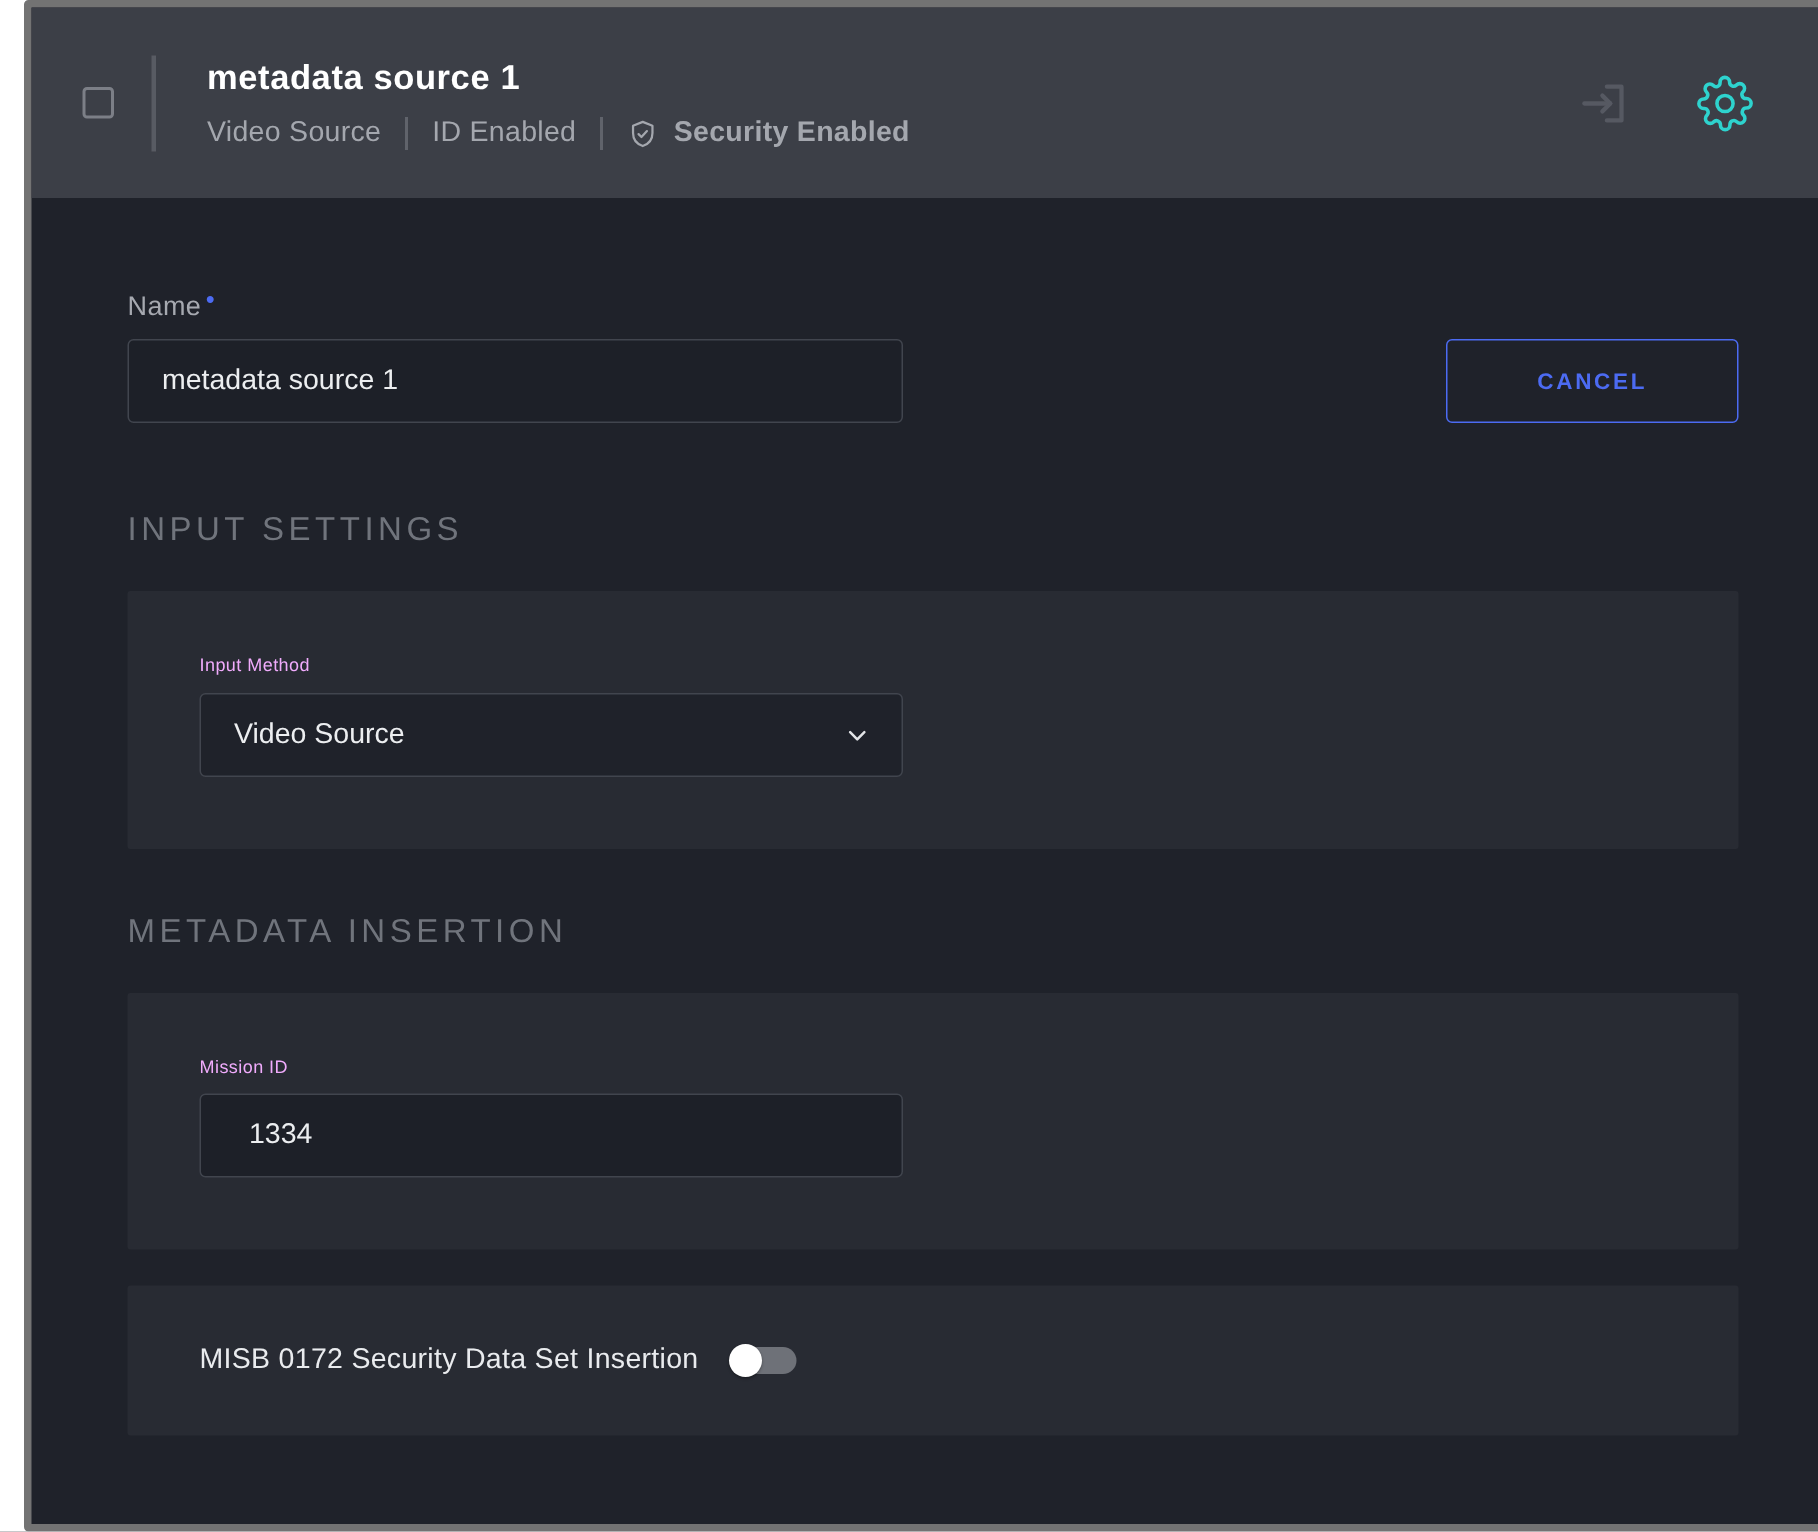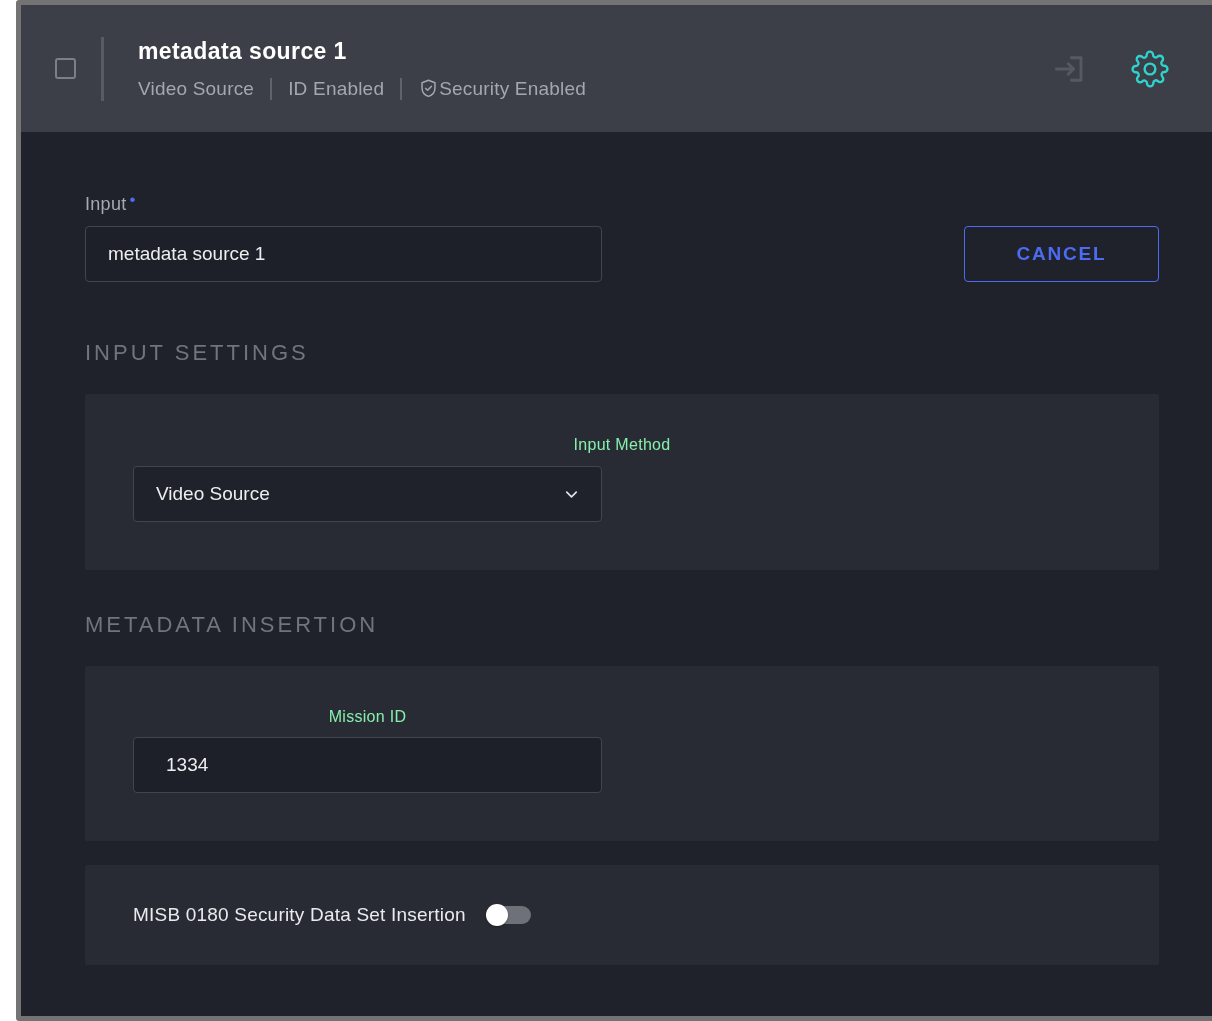--- a/index.html
+++ b/index.html
@@ -37,21 +37,21 @@
   .header-text { display:flex; flex-direction:column; }
   .title {
     color:#ffffff; font-size:23px; font-weight:700;
     letter-spacing:0.4px; margin-bottom:13px;
   }
   .badge-row {
     display:flex; align-items:center; gap:16px;
     color:#a4a7ae; font-size:19px; letter-spacing:0.2px;
   }
   .pipe { width:2px; height:22px; background:#60636b; }
-  .badge-with-icon { display:flex; align-items:flex-start; gap:0; }
+  .badge-with-icon { display:flex; align-items:flex-end; gap:10px;font-weight:bold; }
   .header-actions { margin-left:auto; display:flex; align-items:center; gap:44px; }
   .icon-btn { background:none; border:none; cursor:pointer; display:flex; align-items:center; }
 
   
   .main { flex:1; padding:0 64px; }
 
   .name-row {
     margin-top:62px;
     display:flex; justify-content:space-between; align-items:flex-end;
   }
@@ -67,21 +67,21 @@
     width:517px; height:56px;
     background:#1d2028;
     border:1px solid #41454e; border-radius:4px;
     color:#eceef0; font-size:19px;
     padding:0 22px; outline:none;
     font-family:"Liberation Sans", sans-serif;
   }
   .btn-group { display:flex; gap:24px; }
   .btn {
     width:195px; height:56px; border-radius:4px;
-    font-size:19px; font-weight:700; letter-spacing:1.8px;
+    font-size:15px; font-weight:700; letter-spacing:1.8px;
     cursor:pointer; font-family:"Liberation Sans", sans-serif;
   }
   .btn-cancel {
     background:transparent;
     border:1px solid var(--accent-blue, #4c6bf2);
     color:var(--accent-blue, #4c6bf2);
   }
   .btn-apply {
     background:var(--accent-blue, #4c6bf2);
     border:none; color:#ffffff;
@@ -93,21 +93,21 @@
   }
   .section-title.first { margin-top:58px; }
   .section-title.second { margin-top:42px; }
 
   .panel {
     background:var(--panel-bg, #282b33);
     border-radius:2px;
     margin-top:28px;
     padding:42px 48px 48px 48px;
   }
-  .panel-label { font-size:16px; color:#86efac; letter-spacing:0.3px;text-align:center; }
+  .panel-label { font-size:12px; color:#f0abfc; letter-spacing:0.3px; }
 
   .select {
     margin-top:12px; width:469px; height:56px;
     background:#1f222a;
     border:1px solid #41454e; border-radius:4px;
     display:flex; align-items:center; justify-content:space-between;
     padding:0 20px 0 22px;
     color:#eceef0; font-size:19px; cursor:pointer;
   }
 
@@ -181,21 +181,21 @@
         </svg>
       </button>
     </div>
   </div>
 
   <div class="main">
 
     <div class="name-row">
       <div>
         <div class="field-label">
-          <span>Input</span><span class="req-dot">•</span>
+          <span>Name</span><span class="req-dot">•</span>
         </div>
         <input class="text-input" type="text" value="metadata source 1" style="">
       </div>
       <div class="btn-group">
         <button class="btn btn-cancel">CANCEL</button>
       </div>
     </div>
 
     <div class="section-title first">INPUT SETTINGS</div>
 
@@ -216,21 +216,21 @@
     <div class="panel">
       <div class="two-col">
         <div class="col-left">
           <div class="panel-label">Mission ID</div>
           <input class="text-input" type="text" value="1334" style="">
         </div>
       </div>
     </div>
 
     <div class="panel toggle-panel">
-      <span class="toggle-label">MISB 0180 Security Data Set Insertion</span>
+      <span class="toggle-label">MISB 0172 Security Data Set Insertion</span>
       <div class="toggle">
         <div class="track"></div>
         <div class="knob"></div>
       </div>
     </div>
 
   </div>
 </div>
 
 </body></html>

